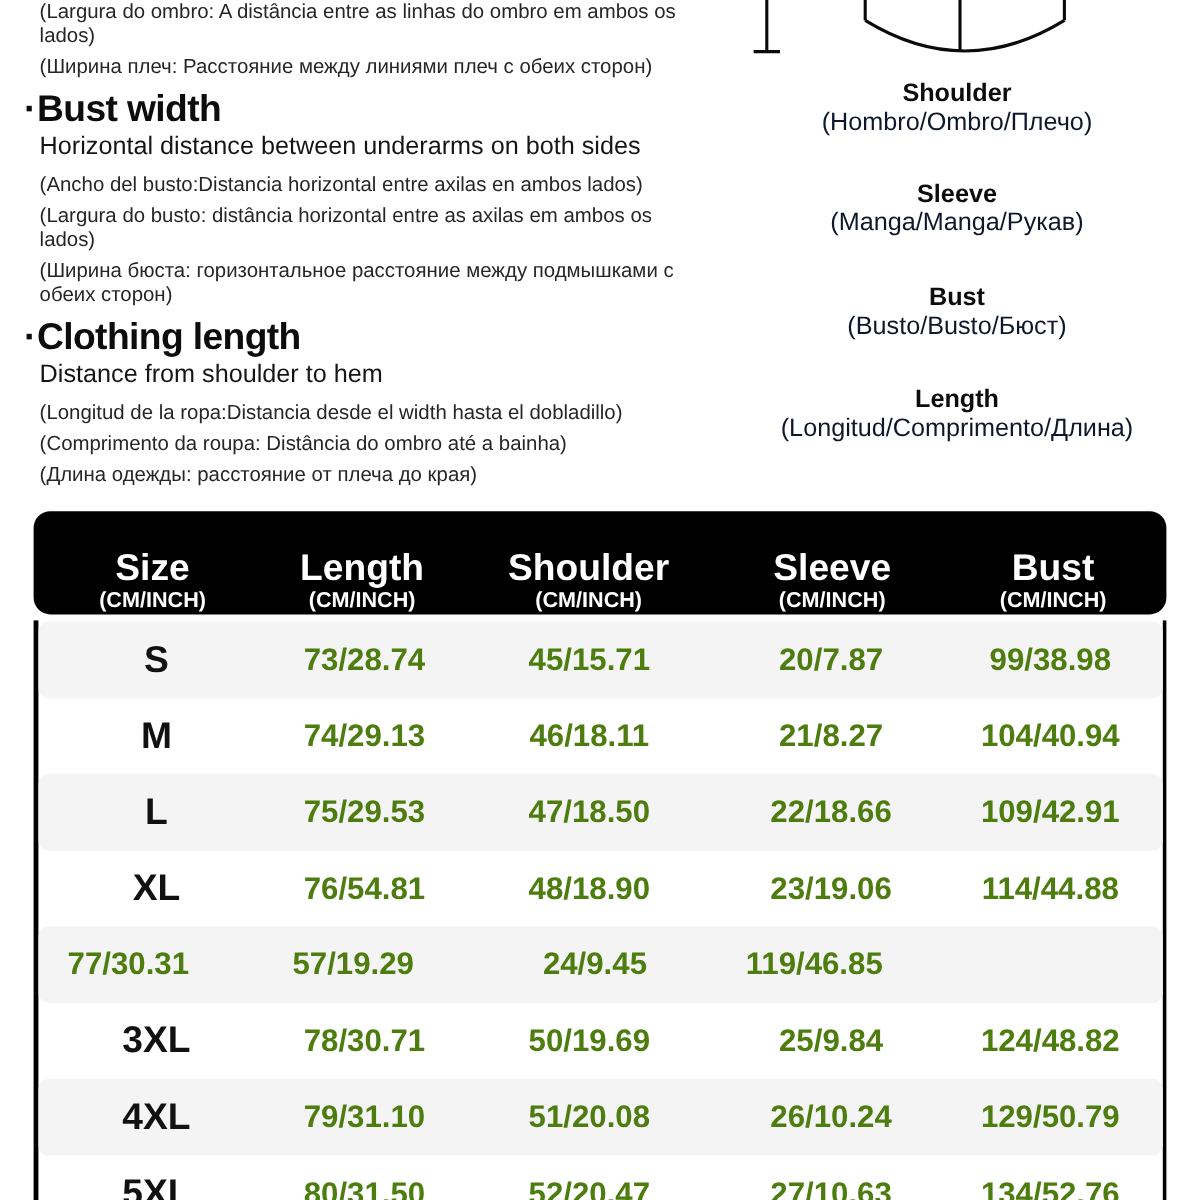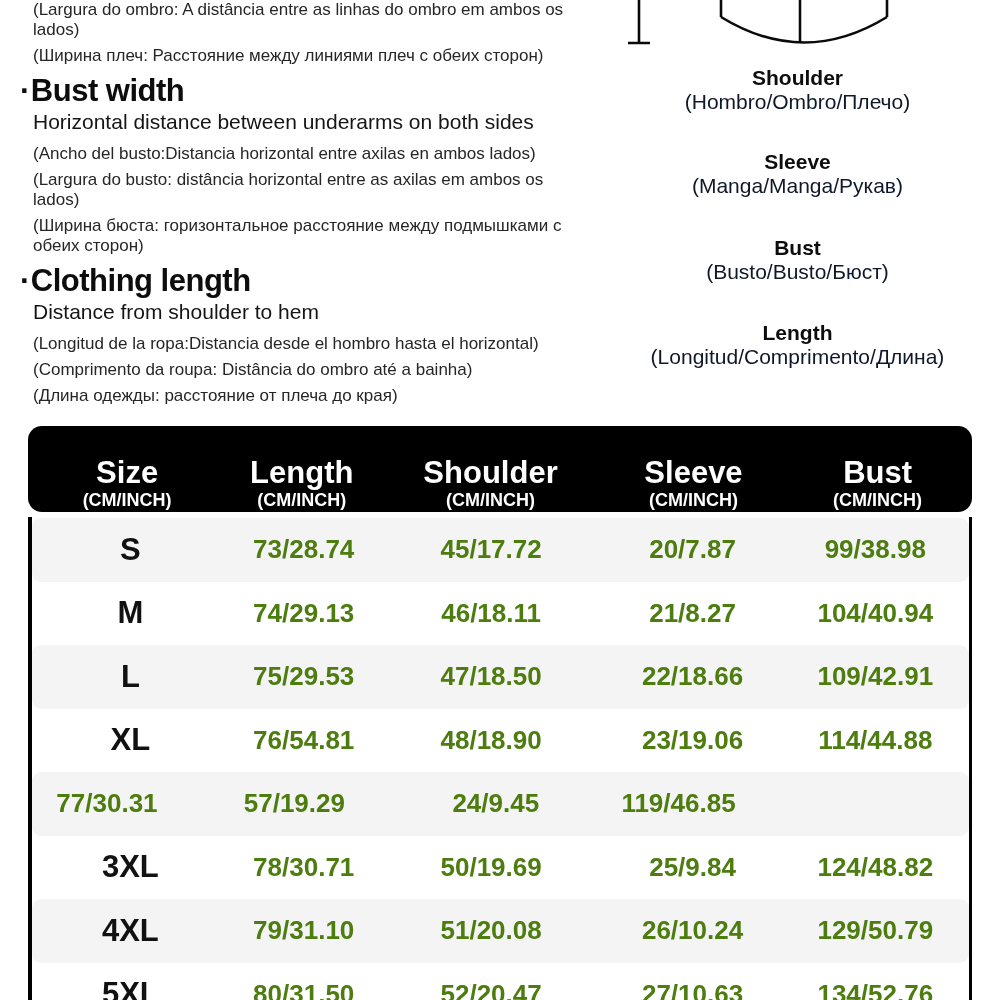--- a/index.html
+++ b/index.html
@@ -65,21 +65,21 @@
       <h2 class="sec-heading"><span class="bullet">·</span><span>Bust width</span></h2>
       <p class="subtitle">Horizontal distance between underarms on both sides</p>
       <p class="note">(Ancho del busto:Distancia horizontal entre axilas en ambos lados)</p>
       <p class="note narrow">(Largura do busto: distância horizontal entre as axilas em ambos os lados)</p>
       <p class="note narrow">(Ширина бюста: горизонтальное расстояние между подмышками с обеих сторон)</p>
     </div>
 
     <div>
       <h2 class="sec-heading"><span class="bullet">·</span><span>Clothing length</span></h2>
       <p class="subtitle">Distance from shoulder to hem</p>
-      <p class="note">(Longitud de la ropa:Distancia desde el hombro hasta el horizontal)</p>
+      <p class="note">(Longitud de la ropa:Distancia desde el width hasta el dobladillo)</p>
       <p class="note">(Comprimento da roupa: Distância do ombro até a bainha)</p>
       <p class="note">(Длина одежды: расстояние от плеча до края)</p>
     </div>
   </div>
 
   <svg class="diagram-svg" width="395" height="50" viewBox="0 0 395 50">
     <g stroke="#0a0a0a" stroke-width="2.6" fill="none">
       <path d="M39 0 V43 M28 43 H50"></path>
       <path d="M121 0 V17"></path>
       <path d="M287 0 V17"></path>
@@ -127,21 +127,21 @@
     <div class="th c5">
       <span class="th-main">Bust</span>
       <span class="th-unit">(CM/INCH)</span>
     </div>
   </div>
 
   <div class="tbody">
     <div class="trow alt">
       <div class="td size-cell c1">S</div>
       <div class="td num-cell c2">73/28.74</div>
-      <div class="td num-cell c3">45/17.72</div>
+      <div class="td num-cell c3">45/15.71</div>
       <div class="td num-cell c4">20/7.87</div>
       <div class="td num-cell c5">99/38.98</div>
     </div>
     <div class="trow">
       <div class="td size-cell c1">M</div>
       <div class="td num-cell c2">74/29.13</div>
       <div class="td num-cell c3">46/18.11</div>
       <div class="td num-cell c4">21/8.27</div>
       <div class="td num-cell c5">104/40.94</div>
     </div>

